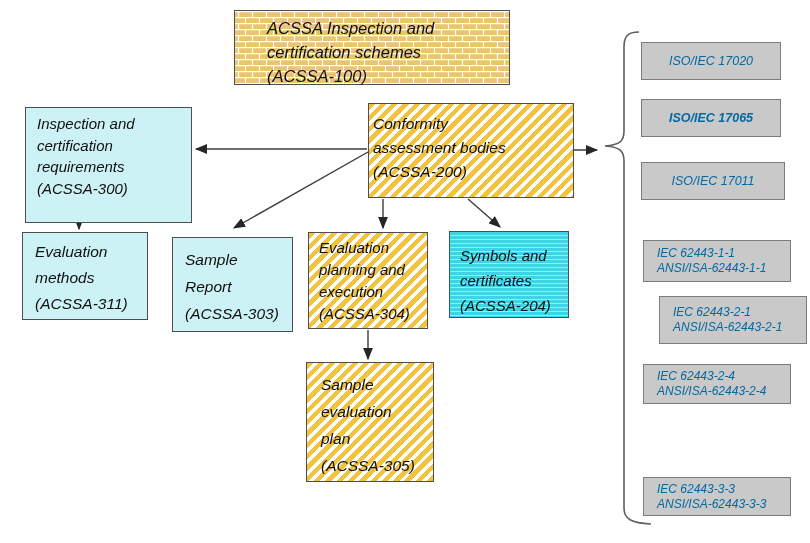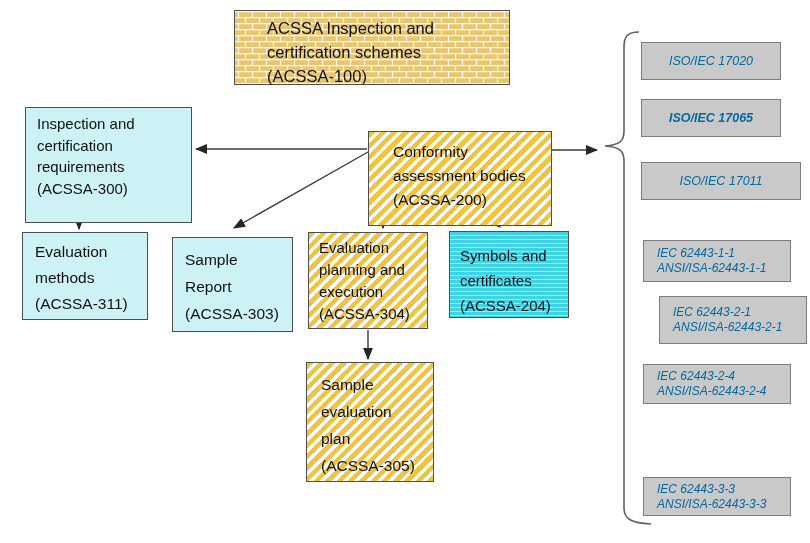--- a/index.html
+++ b/index.html
@@ -4,51 +4,51 @@
 <style>
   html,body { margin:0; padding:0; background:#ffffff; }
   .canvas {
     position:relative; width:810px; height:543px; background:#ffffff;
     font-family:"Liberation Sans","DejaVu Sans",sans-serif; overflow:hidden;
   }
   .connector-layer { position:absolute; left:0; top:0; z-index:0; pointer-events:none; }
 
   .node {
     position:absolute; z-index:1; box-sizing:border-box;
-    border:1.5px solid #4e4e4e; color:#101010; 
+    border:1.5px solid #4e4e4e; color:#101010; font-style:italic;
   }
   .node .label { position:relative; white-space:pre-line; }
   .bg { position:absolute; inset:0; width:100%; height:100%; }
 
   .cyan    { background:#cdf2f6; }
   .ystripe { background:repeating-linear-gradient(135deg,#f1c33e 0 4.5px,#ffffff 4.5px 8px); }
   .cstripe { background:repeating-linear-gradient(180deg,#3fd3e5 0 3px,#9fe9f2 3px 4px); }
 
   .n100 { left:234px; top:10px;  width:276px; height:75px;  font-size:16.5px; line-height:24px;  padding:5px 8px 0 32px; }
   .n300 { left:25px;  top:107px; width:167px; height:116px;  font-size:15px;   line-height:21.5px; padding:5px 8px 0 11px; }
-  .n200 { left:368px; top:103px; width:184px; height:95px;  font-size:15.5px; line-height:24px;  padding:8px 6px 0 24px;margin-top:28px; }
+  .n200 { left:368px; top:103px; width:206px; height:95px;  font-size:15.5px; line-height:24px;  padding:8px 6px 0 4px; }
   .n311 { left:22px;  top:232px; width:126px; height:88px;  font-size:15.5px; line-height:26px;  padding:6px 6px 0 12px; }
   .n303 { left:172px; top:237px; width:121px; height:95px;  font-size:15.5px; line-height:27px;  padding:8px 6px 0 12px; }
   .n304 { left:308px; top:232px; width:120px; height:97px;  font-size:15px;   line-height:22px;  padding:4px 4px 0 10px; }
   .n204 { left:449px; top:231px; width:120px; height:87px;  font-size:15px;   line-height:25px;  padding:11px 4px 0 10px; }
   .n305 { left:306px; top:362px; width:128px; height:120px; font-size:15.5px; line-height:27px;  padding:8px 6px 0 14px; }
 
   .std {
     position:absolute; z-index:1; box-sizing:border-box;
     background:#c9c9c9; border:1.8px solid #7c7c7c; color:#0369a1;
     font-style:italic; display:flex; align-items:center;
     font-size:12px; line-height:15px;
   }
   .std .label { white-space:pre-line; }
   .std.center { justify-content:center; font-size:12.5px; }
   .std.lpad   { padding-left:13px; }
 
   .s0 { left:641px; top:42px;  width:140px; height:38px; }
   .s1 { left:641px; top:99px;  width:140px; height:38px;font-weight:bold; }
-  .s2 { left:641px; top:162px; width:160px; height:38px; }
+  .s2 { left:641px; top:162px; width:144px; height:38px; }
   .s3 { left:643px; top:240px; width:148px; height:42px; }
   .s4 { left:659px; top:296px; width:148px; height:48px; }
   .s5 { left:643px; top:352px; width:148px; height:40px;margin-top:12px; }
   .s6 { left:643px; top:417px; width:148px; height:39px; }
   .s7 { left:643px; top:477px; width:148px; height:39px; }
 </style>
 </head>
 <body>
 
 <div class="canvas">

